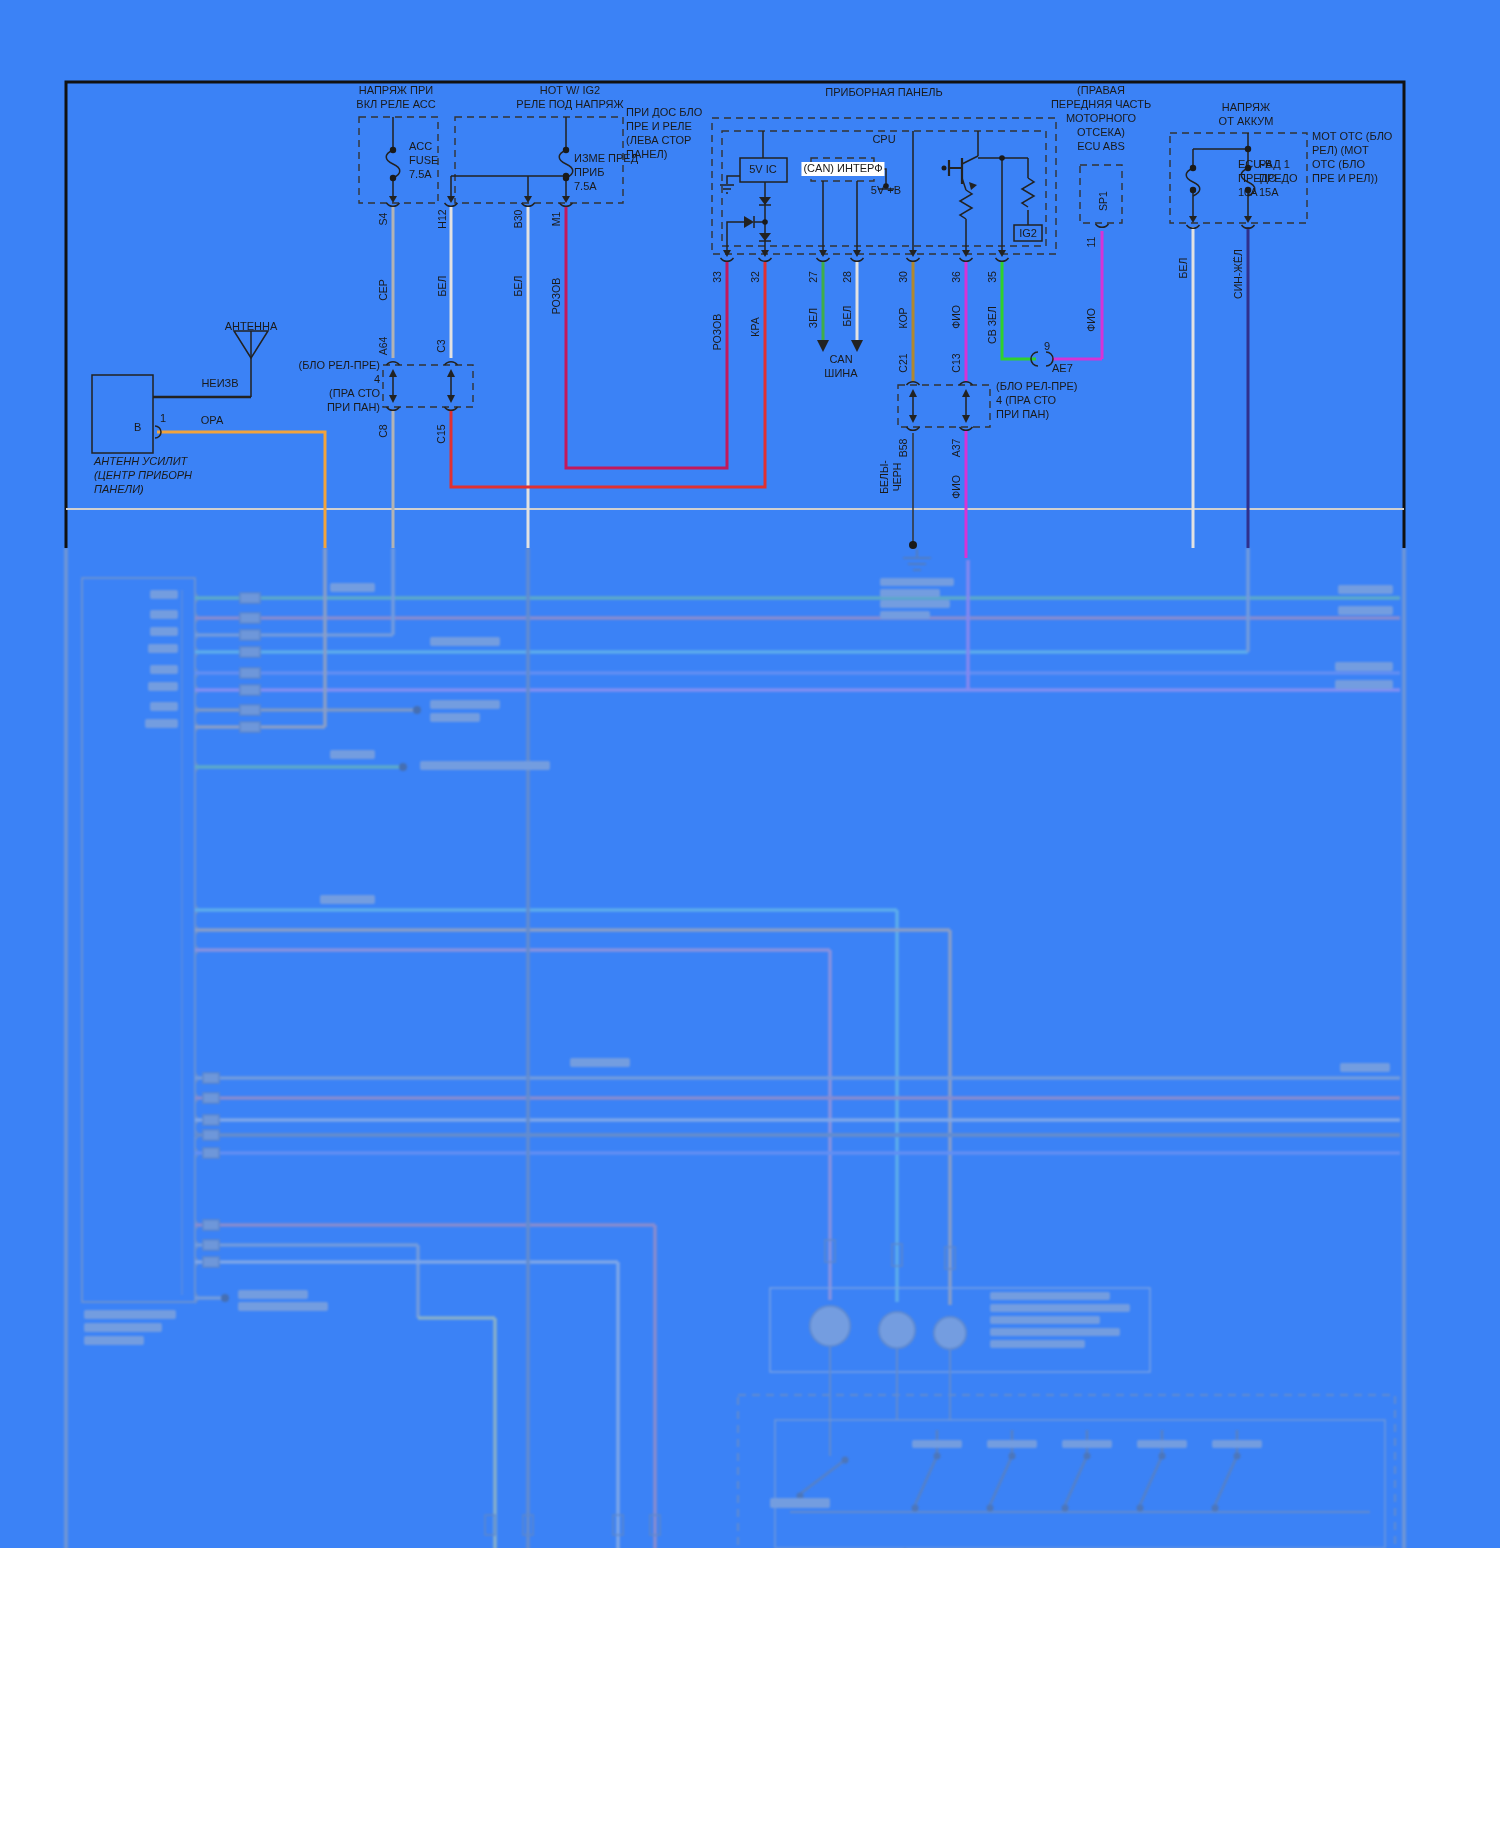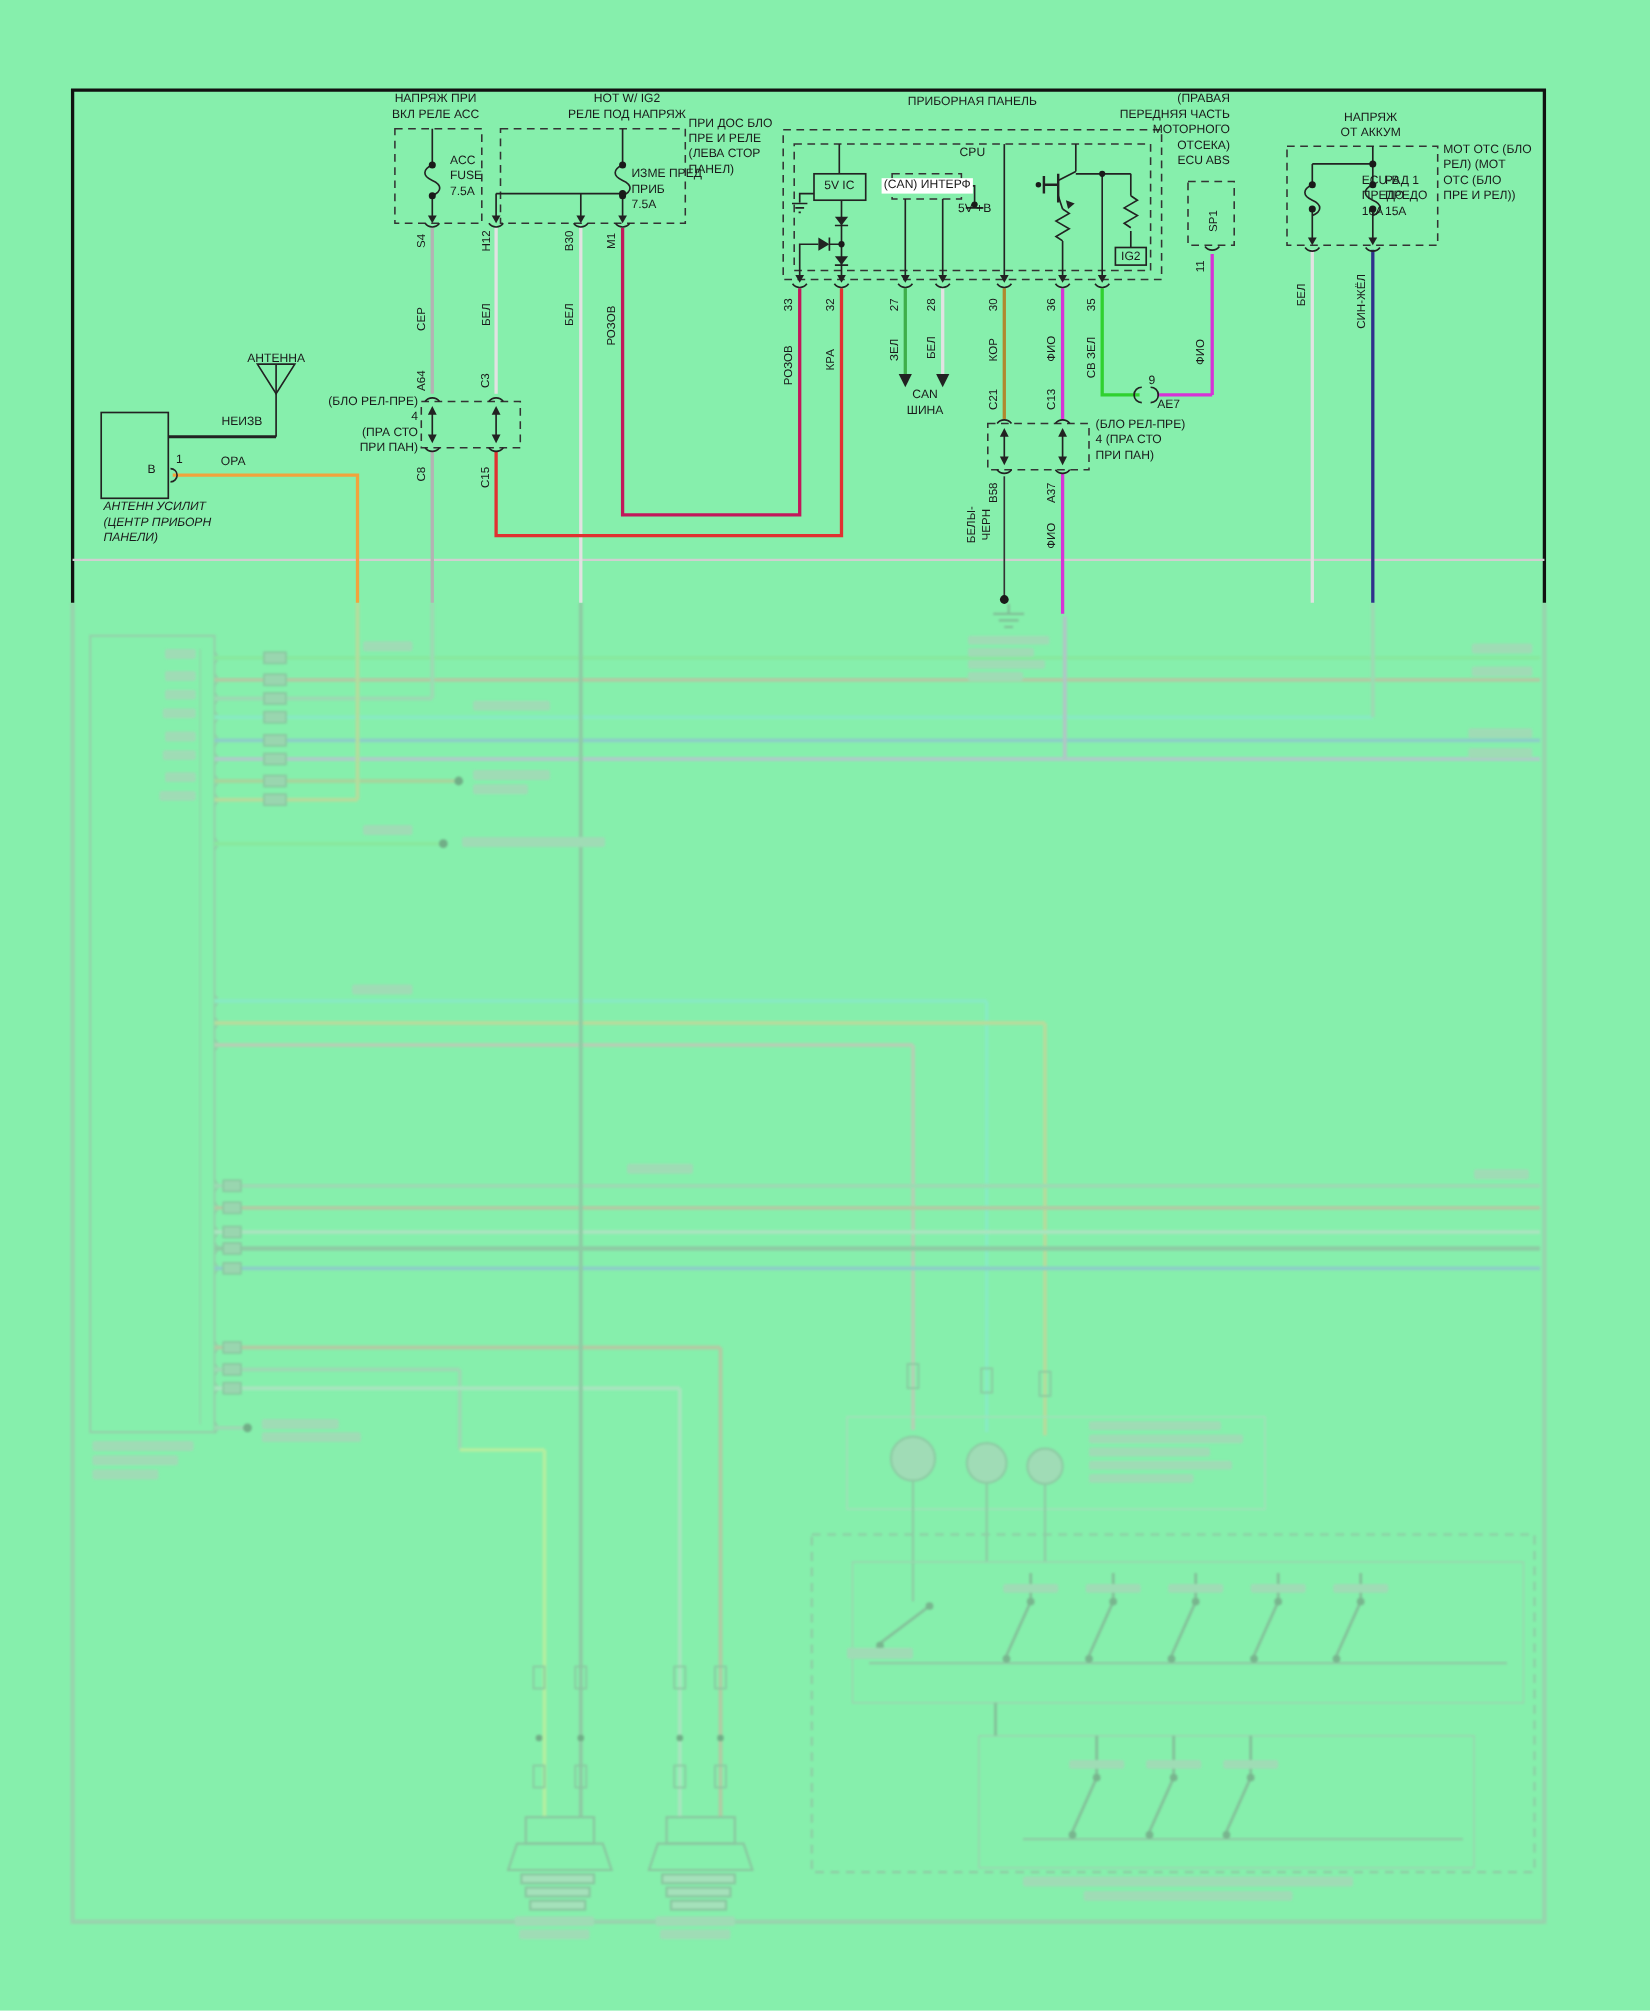--- a/index.html
+++ b/index.html
@@ -1,17 +1,17 @@
 <!DOCTYPE html>
 <html><head>
 <meta charset="utf-8">
 <style>
   html,body{margin:0;padding:0;background:#fff;}
   body{width:1500px;height:1828px;position:relative;font-family:"Liberation Sans",sans-serif;}
-  #stage{position:absolute;left:0;top:0;width:1500px;height:1828px;overflow:hidden;background:#86efac;}
+  #stage{position:absolute;left:0;top:0;width:1500px;height:1548px;overflow:hidden;background:#3b82f6;}
   svg{position:absolute;left:0;top:0;}
   .faded{position:absolute;left:0;top:0;width:1500px;height:1828px;opacity:.42;filter:blur(1.2px);}
   .lb,.lbc,.vlb{position:absolute;font-size:11px;line-height:1.27;color:#1a1a1a;white-space:pre-line;z-index:5;}
   .lbc{transform:translateX(-50%);text-align:center;}
   .vlb{transform:translate(-50%,-50%) rotate(-90deg);white-space:pre;font-size:10.5px;text-align:center;}
   .vlb.two{white-space:pre-line;}
   .rt{text-align:right;}
   .bgw{background:#fff;padding:0 2px;}
 </style>
 </head>
@@ -371,21 +371,21 @@
 <span class="lb" style="left:626px;top:106px;">ПРИ ДОС БЛО
 ПРЕ И РЕЛЕ
 (ЛЕВА СТОР
 ПАНЕЛ)</span>
 <span class="lbc" style="left:884px;top:86px;">ПРИБОРНАЯ ПАНЕЛЬ</span>
 <span class="lbc" style="left:884px;top:133px;">CPU</span>
 <span class="lbc" style="left:763px;top:163px;">5V IC</span>
 <span class="lbc bgw" style="left:843px;top:162px;">(CAN) ИНТЕРФ</span>
 <span class="lbc" style="left:886px;top:184px;">5V +B</span>
 <span class="lbc" style="left:1028px;top:227px;">IG2</span>
-<span class="lbc" style="left:1068px;top:84px;text-align:right;">(ПРАВАЯ
+<span class="lbc" style="left:1101px;top:84px;">(ПРАВАЯ
 ПЕРЕДНЯЯ ЧАСТЬ
 МОТОРНОГО
 ОТСЕКА)
 ECU ABS</span>
 <span class="lbc" style="left:1246px;top:101px;">НАПРЯЖ
 ОТ АККУМ</span>
 <span class="lb" style="left:1238px;top:158px;">ECU-B
 ПРЕДО
 10A</span>
 <span class="lb" style="left:1259px;top:158px;">РАД 1

